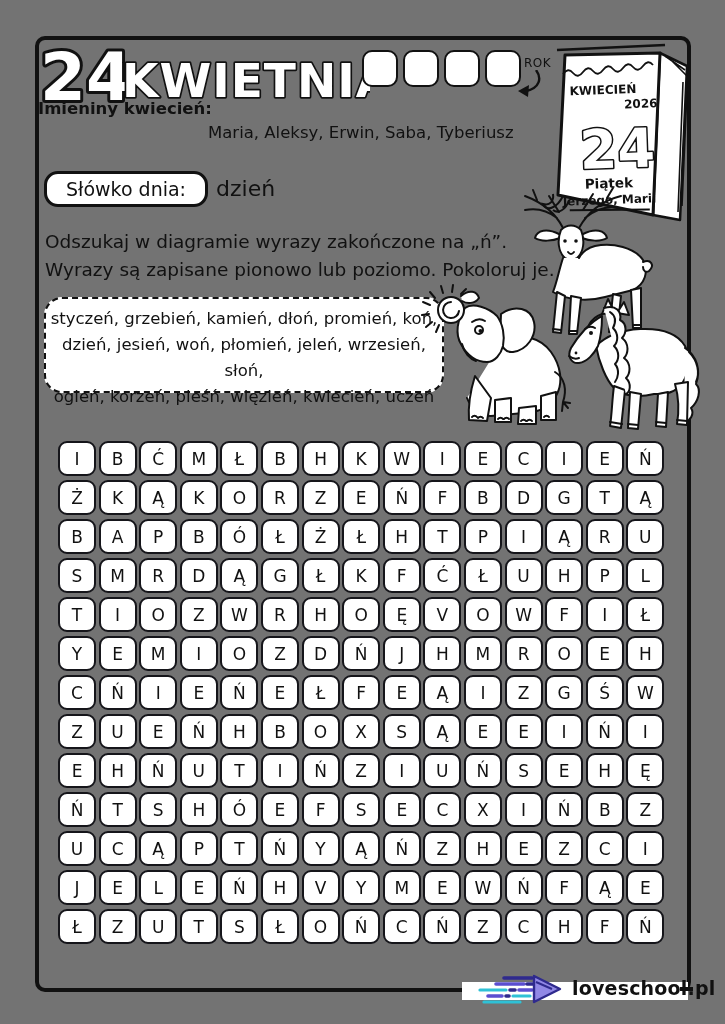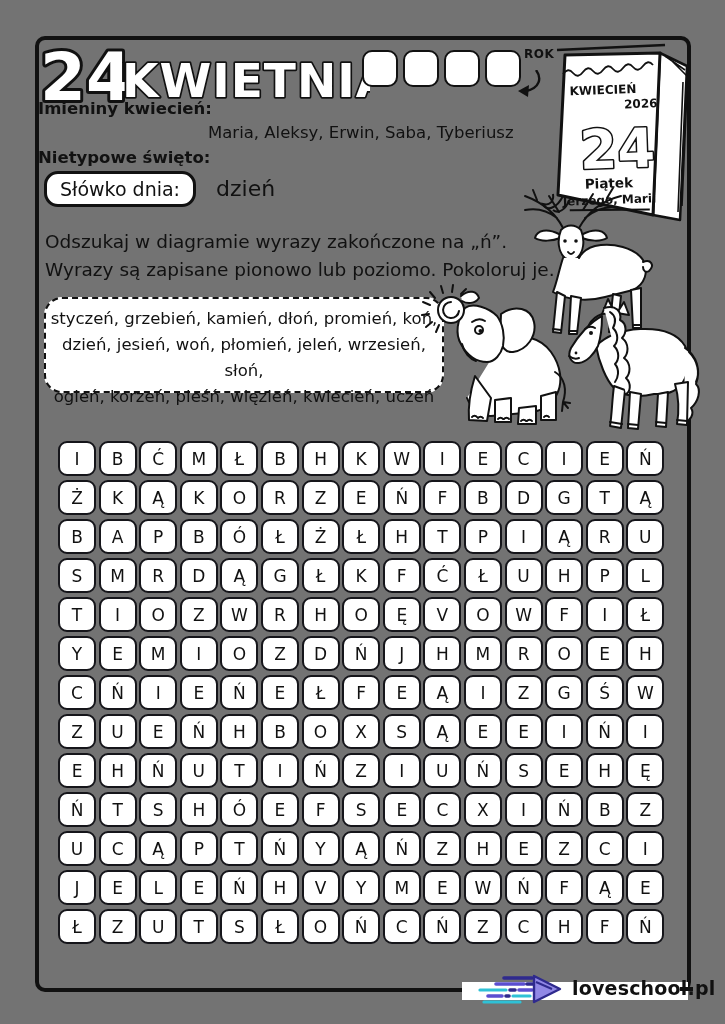--- a/index.html
+++ b/index.html
@@ -9,28 +9,28 @@
     margin:0 auto;
   }
   .frame{
     position:absolute;left:35px;top:36px;width:656px;height:956px;
     border:4px solid #111;border-radius:10px;box-sizing:border-box;
   }
   .abs{position:absolute;}
   
   .year-boxes{position:absolute;left:362px;top:50px;display:flex;gap:5px;}
   .year-box{width:36px;height:37px;border:2.5px solid #111;border-radius:10px;background:#fff;box-sizing:border-box;}
-  .rok-label{position:absolute;left:524px;top:47px;font-size:12px;font-weight:bold;letter-spacing:.5px;}
+  .rok-label{position:absolute;left:524px;top:56px;font-size:12px;font-weight:normal;letter-spacing:.5px;}
   .names-label{position:absolute;left:38px;top:99px;font-size:16.5px;font-weight:bold;}
   .names-line1{position:absolute;left:196px;top:99px;font-size:16.5px;}
   .names-line2{position:absolute;left:208px;top:123px;font-size:16.5px;}
   .holiday-label{position:absolute;left:38px;top:148px;font-size:16.5px;font-weight:bold;}
   .holiday-value{position:absolute;left:206px;top:148px;font-size:16.5px;}
   .wod-box{
-    position:absolute;left:44px;top:171px;width:152px;height:36px;
+    position:absolute;left:44px;top:171px;width:164px;height:36px;
     border:3px solid #111;border-radius:14px;box-sizing:border-box;
     display:flex;align-items:center;justify-content:center;font-size:19px;background:#fff;
   }
   .wod-value{position:absolute;left:216px;top:176px;font-size:22px;}
   
   .instr1{position:absolute;left:45px;top:231px;font-size:18.5px;}
   .instr2{position:absolute;left:45px;top:259px;font-size:18.5px;}
   
   .wordlist-box{
     position:absolute;left:44px;top:297px;width:400px;height:96px;
@@ -71,21 +71,20 @@
     </div>
   <div class="rok-label">ROK</div>
   <svg class="abs" style="left:508px;top:70px;" width="34" height="28">
     <path d="M28,0 C34,8 32,18 18,21" fill="none" stroke="#111" stroke-width="2.4"></path>
     <polygon points="10,21 21,15 20,27" fill="#111"></polygon>
   </svg>
 
   <div class="names-label">Imieniny kwiecień:</div>
   <div class="names-line2">Maria, Aleksy, Erwin, Saba, Tyberiusz</div>
 
-  <div class="holiday-label">Nietypowe święto:</div>
 
   <div class="wod-box">
     <span>Słówko dnia:</span>
   </div>
   <div class="wod-value">dzień</div>
 
   <svg class="abs" style="left:535px;top:30px;" width="165" height="200">
     <path d="M22,20 L130,15" fill="none" stroke="#111" stroke-width="2.5"></path>
     <path d="M125,23 L152,36 L145,190 L118,185 Z" fill="#fff" stroke="#111" stroke-width="2.5" stroke-linejoin="round"></path>
     <path d="M130,26 L150,40 M134,28 L152,46 M148,52 L143,182 M152,60 L147,176" fill="none" stroke="#111" stroke-width="1.6"></path>

